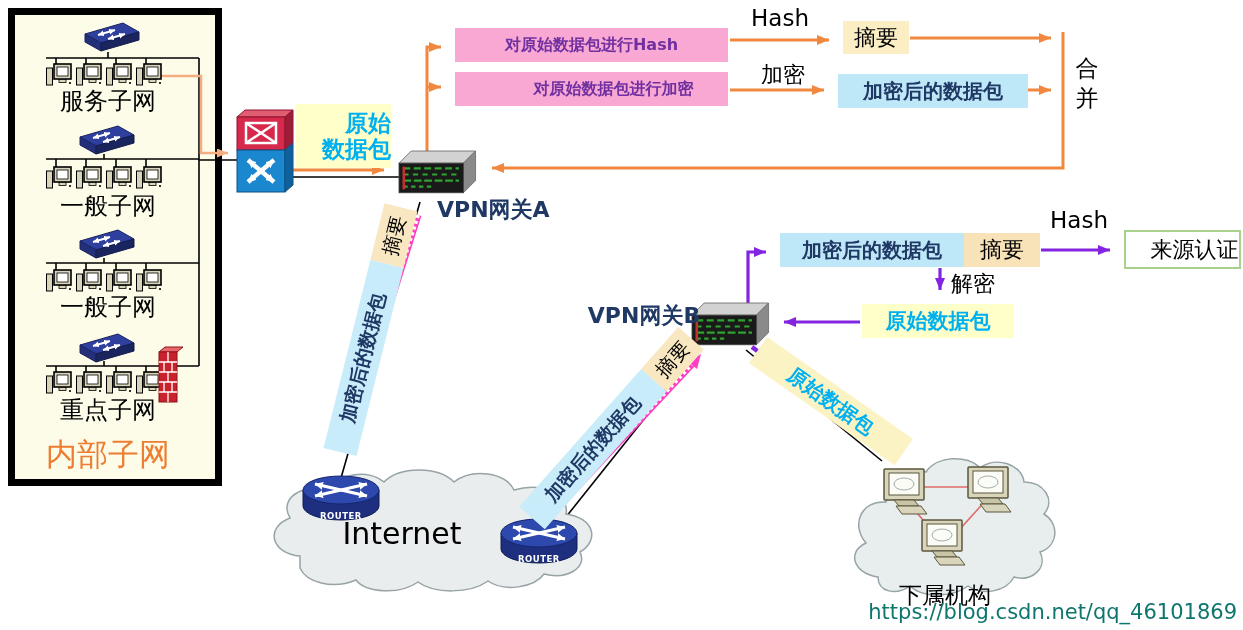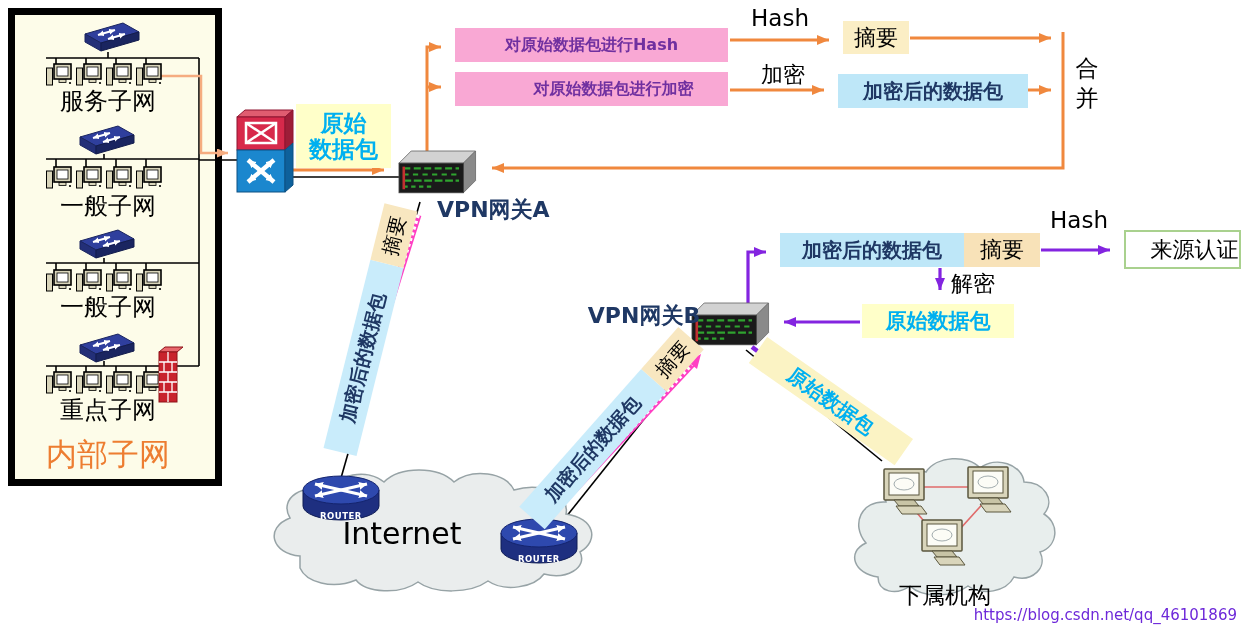--- a/index.html
+++ b/index.html
@@ -19,21 +19,21 @@
   .navy{color:#1F3864;font-weight:bold;font-size:22px;}
   .subnet-label{color:#000;font-size:24px;}
   .band{position:absolute;display:flex;height:34px;transform-origin:0 50%;}
   .band span{display:flex;align-items:center;justify-content:center;white-space:nowrap;}
   .bp{flex:1;background:#C9ECFB;color:#1F3864;font-weight:bold;font-size:19px;}
   .bd{background:#F8E7C0;color:#000;font-size:20px;}
   .vert{flex-direction:column;}
   .merge-label{position:absolute;left:1074px;top:53px;width:26px;color:#000;
                font-size:23px;line-height:30px;word-break:break-all;text-align:center;}
   .auth{background:#fff;border:2px solid #A9D18E;color:#000;font-size:22px;}
-  .watermark{position:absolute;right:6px;bottom:6px;color:#6d28d9;font-size:15px;}
+  .watermark{position:absolute;right:6px;bottom:6px;color:#0f766e;font-size:21px;}
   .routertxt{fill:#fff;font-weight:bold;font-size:8.5px;letter-spacing:.5px;
              font-family:"DejaVu Sans","Liberation Sans",sans-serif;text-anchor:middle;}
 </style>
 </head>
 <body>
 
 <div class="stage">
 
   <div class="panel"></div>
 
@@ -258,21 +258,21 @@
   </div>
 
   <div class="b lavender" style="left:455px;top:28px;width:273px;height:34px;">对原始数据包进行Hash</div>
   <div class="b lavender" style="left:455px;top:72px;width:273px;height:34px;padding-left:44px;">对原始数据包进行加密</div>
   <div class="b blk" style="left:748px;top:4px;width:64px;height:28px;font-size:23px;">Hash</div>
   <div class="b blk" style="left:755px;top:61px;width:56px;height:28px;">加密</div>
   <div class="b cream" style="left:843px;top:21px;width:66px;height:33px;">摘要</div>
   <div class="b bluebox" style="left:838px;top:74px;width:190px;height:34px;">加密后的数据包</div>
   <div class="merge-label">合并</div>
 
-  <div class="b paleyellow vert" style="left:296px;top:104px;width:95px;height:64px;font-size:23px;">
+  <div class="b paleyellow vert" style="left:296px;top:104px;width:95px;height:64px;font-size:23px;align-items:flex-end;">
     <span>原始</span>
     <span>数据包</span>
   </div>
 
   <div class="b navy" style="left:437px;top:197px;width:130px;height:26px;justify-content:flex-start;">VPN网关A</div>
   <div class="b navy" style="left:585px;top:304px;width:118px;height:24px;">VPN网关B</div>
 
   <div class="b bluebox" style="left:780px;top:233px;width:184px;height:34px;">加密后的数据包</div>
   <div class="b tan" style="left:964px;top:233px;width:76px;height:34px;">摘要</div>
   <div class="b blk" style="left:1048px;top:207px;width:62px;height:26px;font-size:23px;">Hash</div>

